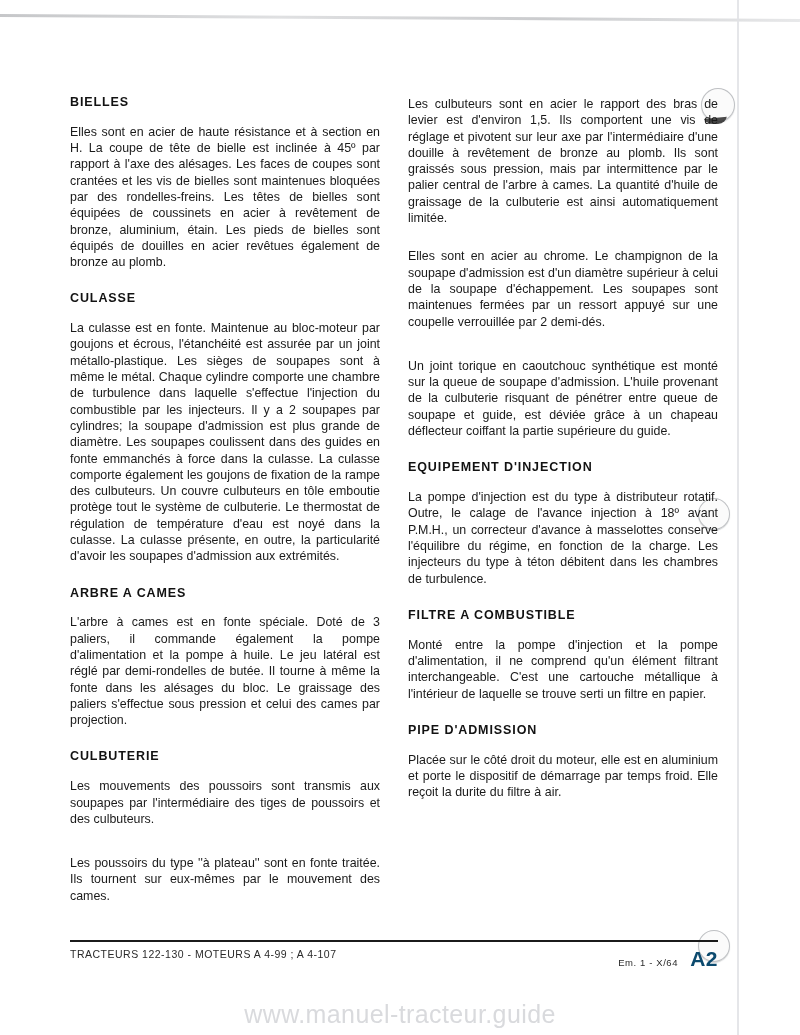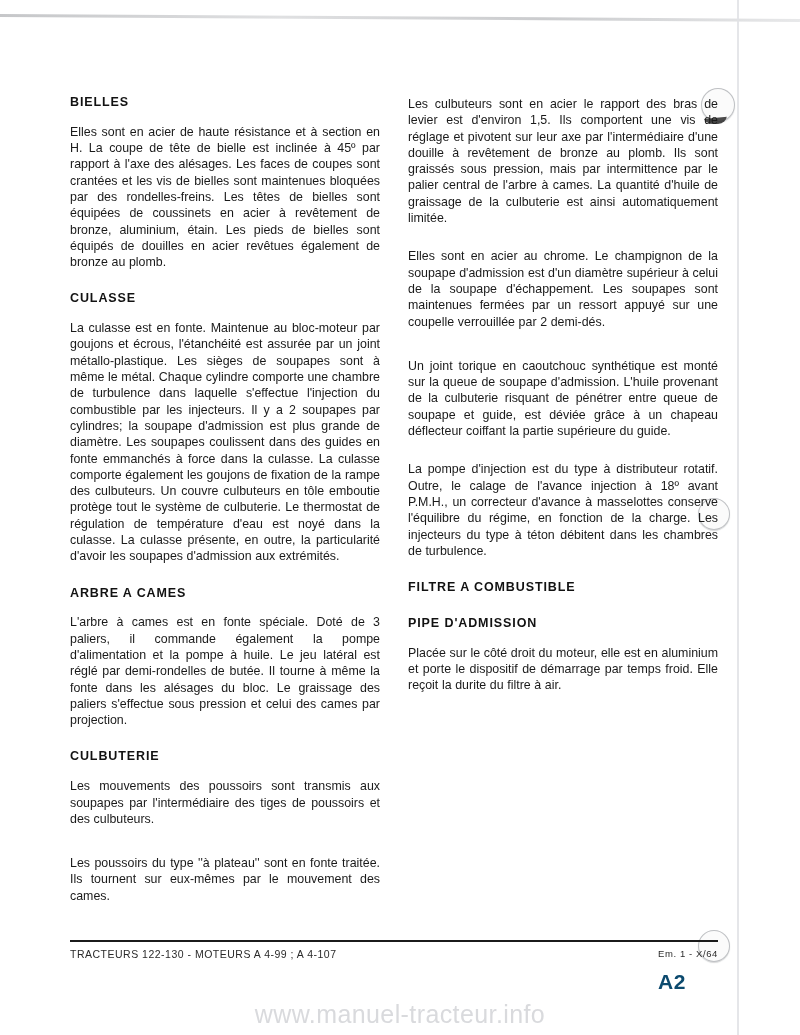--- a/index.html
+++ b/index.html
@@ -123,21 +123,20 @@
   .footer-left {
     font-size: 10.5px;
     letter-spacing: 0.5px;
     color: #2a2a2a;
     white-space: nowrap;
   }
   .footer-right {
     display: flex;
     align-items: baseline;
     gap: 12px;
-    flex-direction: column;
   }
   .footer-edition {
     font-size: 9.5px;
     letter-spacing: 0.6px;
     color: #2a2a2a;
     white-space: nowrap;
   }
   .page-number {
     font-size: 21px;
     font-weight: bold;
@@ -203,25 +202,27 @@
       <div class="block">
         <p class="body-text">Les culbuteurs sont en acier le rapport des bras de levier est d'environ 1,5. Ils comportent une vis de réglage et pivotent sur leur axe par l'intermédiaire d'une douille à revêtement de bronze au plomb. Ils sont graissés sous pression, mais par intermittence par le palier central de l'arbre à cames. La quantité d'huile de graissage de la culbuterie est ainsi automatiquement limitée.</p>
       </div>
 
       <div class="block">
         <p class="body-text">Elles sont en acier au chrome. Le champignon de la soupape d'admission est d'un diamètre supérieur à celui de la soupape d'échappement. Les soupapes sont maintenues fermées par un ressort appuyé sur une coupelle verrouillée par 2 demi-dés.</p>
         <p class="body-text">Un joint torique en caoutchouc synthétique est monté sur la queue de soupape d'admission. L'huile provenant de la culbuterie risquant de pénétrer entre queue de soupape et guide, est déviée grâce à un chapeau déflecteur coiffant la partie supérieure du guide.</p>
       </div>
 
       <div class="block">
+        <h2 class="section-heading">EQUIPEMENT D'INJECTION</h2>
         <p class="body-text">La pompe d'injection est du type à distributeur rotatif. Outre, le calage de l'avance injection à 18º avant P.M.H., un correcteur d'avance à masselottes conserve l'équilibre du régime, en fonction de la charge. Les injecteurs du type à téton débitent dans les chambres de turbulence.</p>
       </div>
 
       <div class="block">
         <h2 class="section-heading">FILTRE A COMBUSTIBLE</h2>
+        <p class="body-text">Monté entre la pompe d'injection et la pompe d'alimentation, il ne comprend qu'un élément filtrant interchangeable. C'est une cartouche métallique à l'intérieur de laquelle se trouve serti un filtre en papier.</p>
       </div>
 
       <div class="block">
         <h2 class="section-heading">PIPE D'ADMISSION</h2>
         <p class="body-text">Placée sur le côté droit du moteur, elle est en aluminium et porte le dispositif de démarrage par temps froid. Elle reçoit la durite du filtre à air.</p>
       </div>
 
     </div>
 
   </div>
@@ -229,15 +230,15 @@
   <div class="footer-rule"></div>
 
   <div class="footer">
     <div class="footer-left">TRACTEURS  122-130  -  MOTEURS  A 4-99 ;  A 4-107</div>
     <div class="footer-right">
       <div class="footer-edition">Em. 1 - X/64</div>
       <div class="page-number">A2</div>
     </div>
   </div>
 
-  <div class="watermark">www.manuel-tracteur.info</div>
+  <div class="watermark">www.manuel-tracteur.guide</div>
 
 </div>
 
 </body></html>

